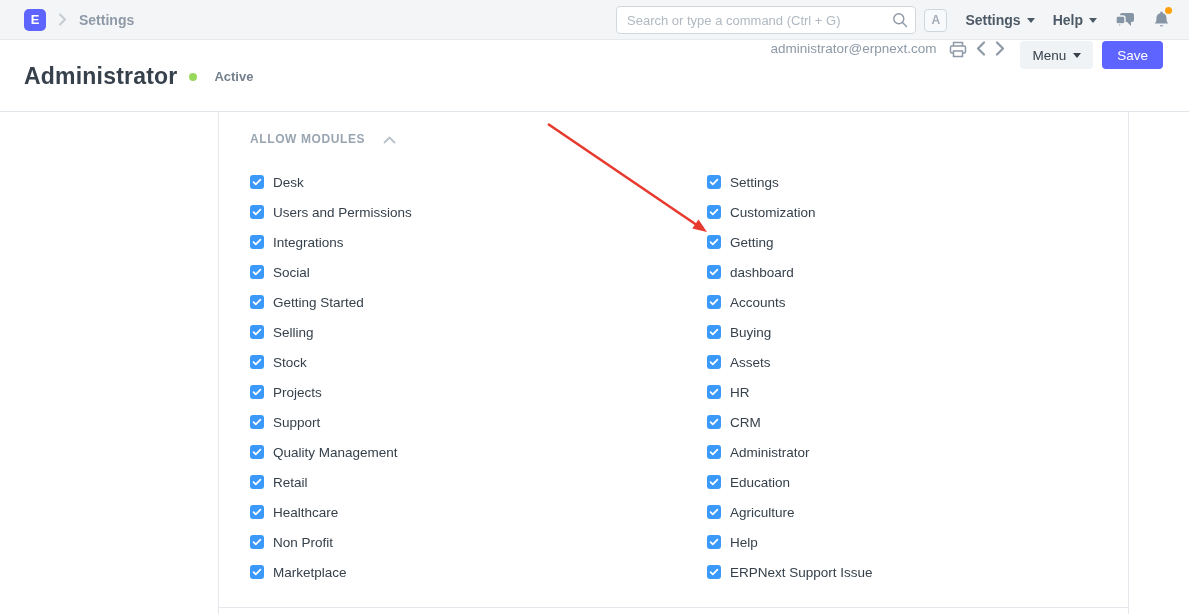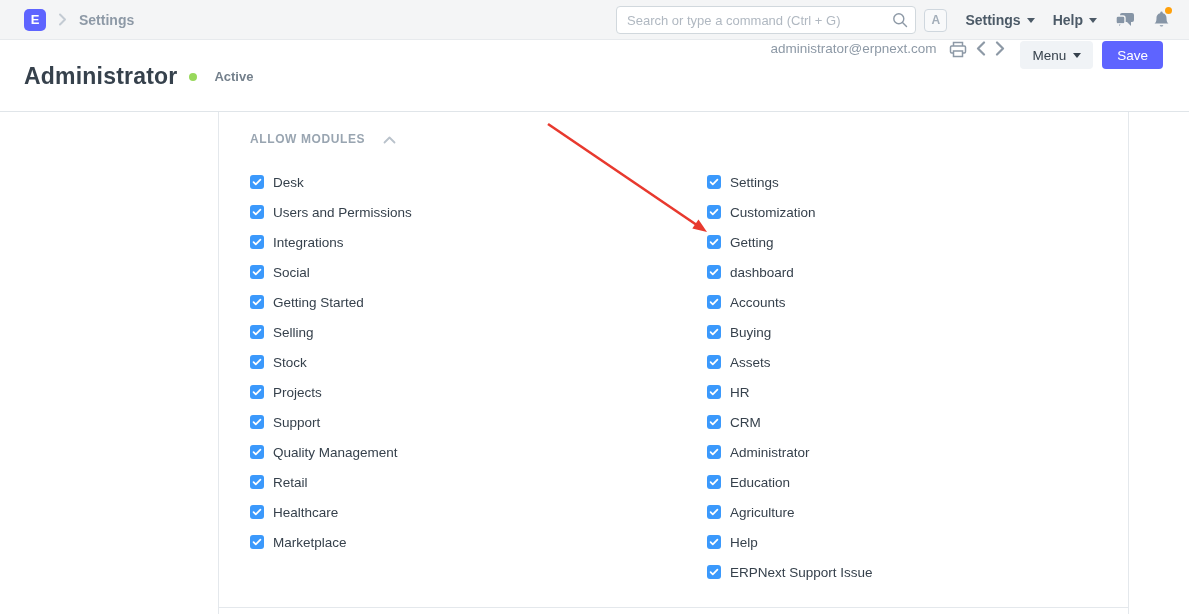--- a/index.html
+++ b/index.html
@@ -305,20 +305,28 @@
             </svg>
           </span>
           <span class="module-label">Healthcare</span>
         </label>
         <label class="module-row">
           <span class="checkbox">
             <svg width="10" height="10" viewBox="0 0 14 14">
               <path d="M2.2 7.2l3.1 3L11.8 3.6" stroke="#fff" stroke-width="2.4" fill="none" stroke-linecap="round" stroke-linejoin="round"></path>
             </svg>
           </span>
+          <span class="module-label">Non Profit</span>
+        </label>
+        <label class="module-row">
+          <span class="checkbox">
+            <svg width="10" height="10" viewBox="0 0 14 14">
+              <path d="M2.2 7.2l3.1 3L11.8 3.6" stroke="#fff" stroke-width="2.4" fill="none" stroke-linecap="round" stroke-linejoin="round"></path>
+            </svg>
+          </span>
           <span class="module-label">Marketplace</span>
         </label>
       </div>
     <div class="modules-col right">
         <label class="module-row">
           <span class="checkbox">
             <svg width="10" height="10" viewBox="0 0 14 14">
               <path d="M2.2 7.2l3.1 3L11.8 3.6" stroke="#fff" stroke-width="2.4" fill="none" stroke-linecap="round" stroke-linejoin="round"></path>
             </svg>
           </span>

